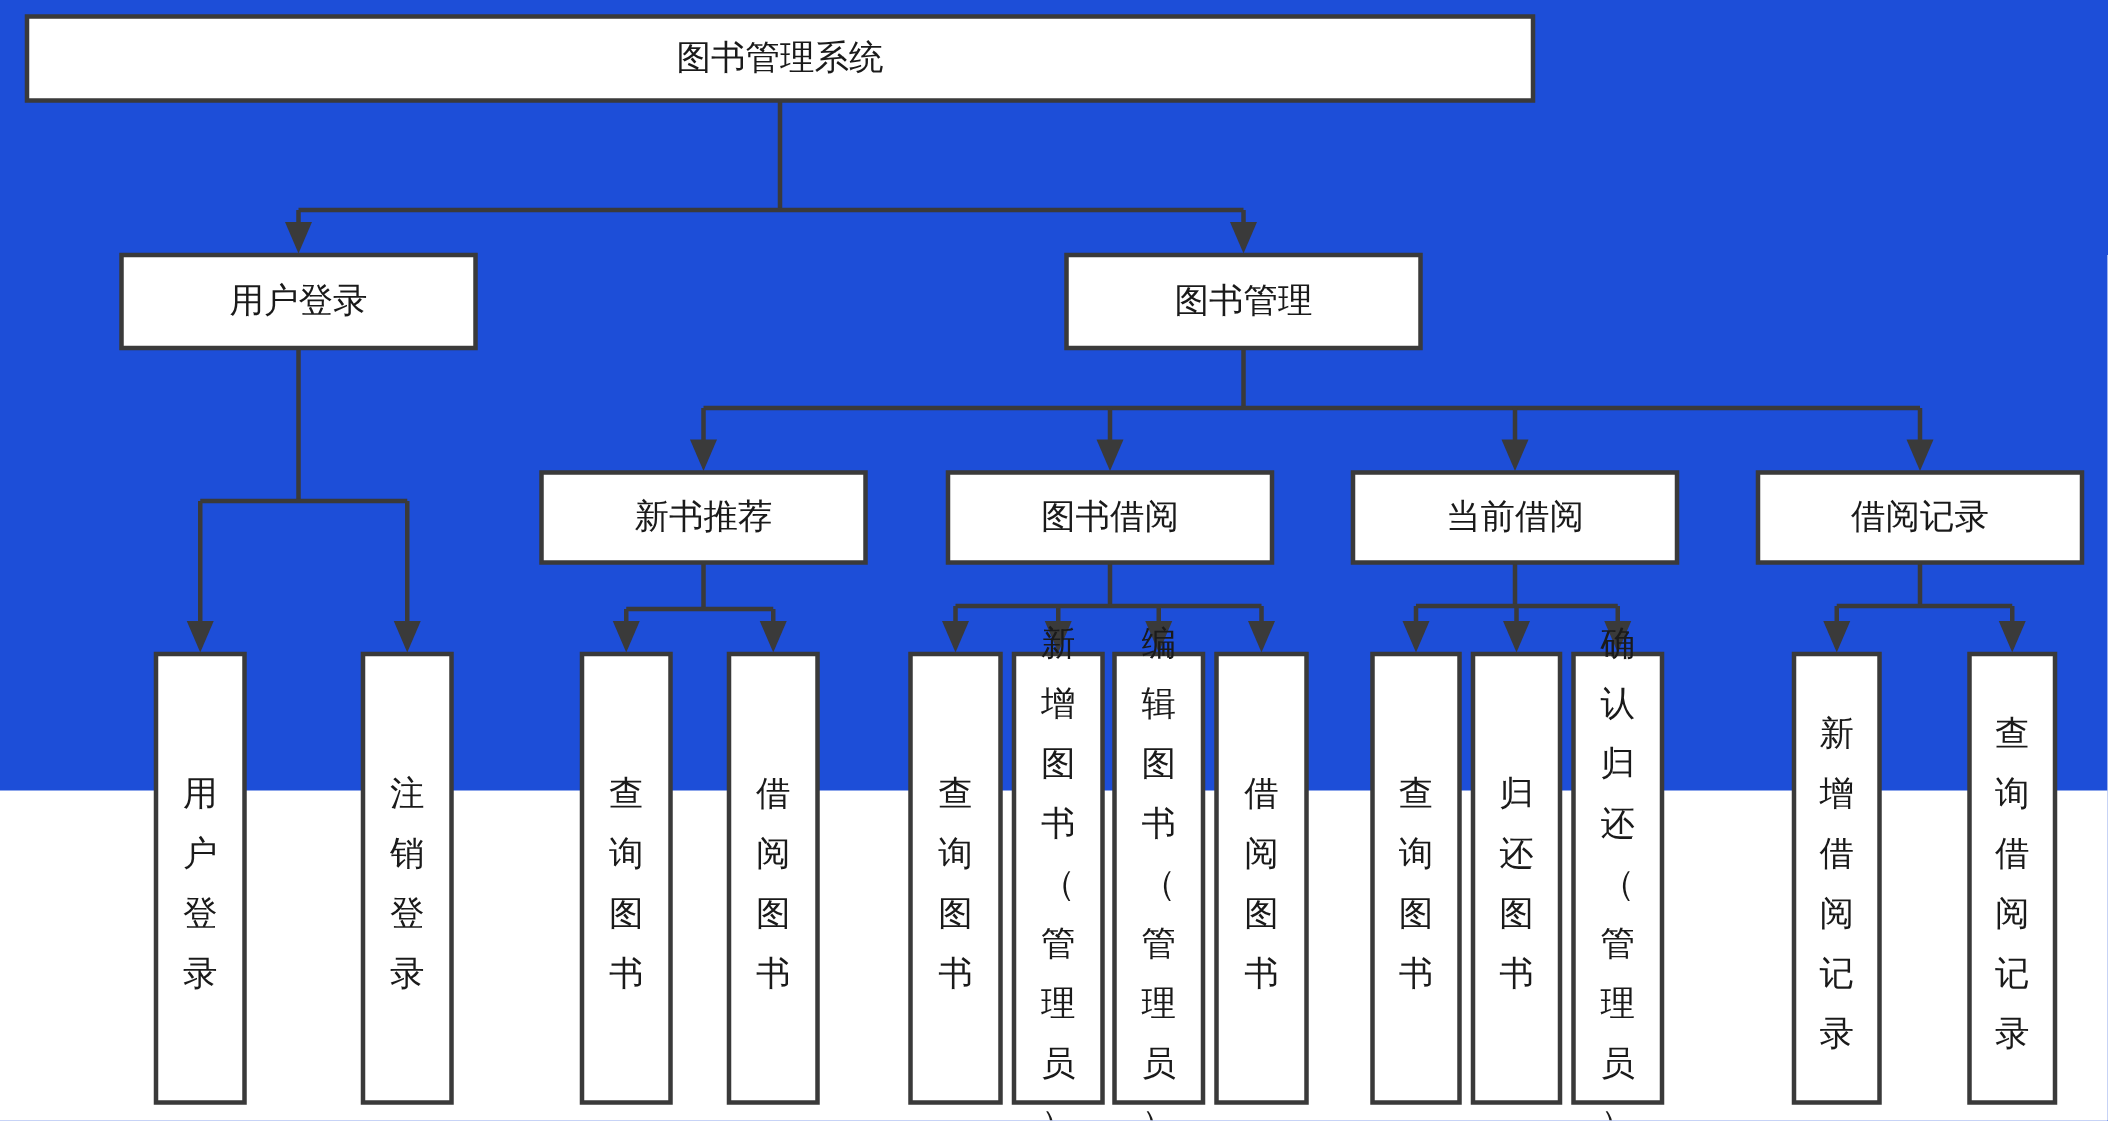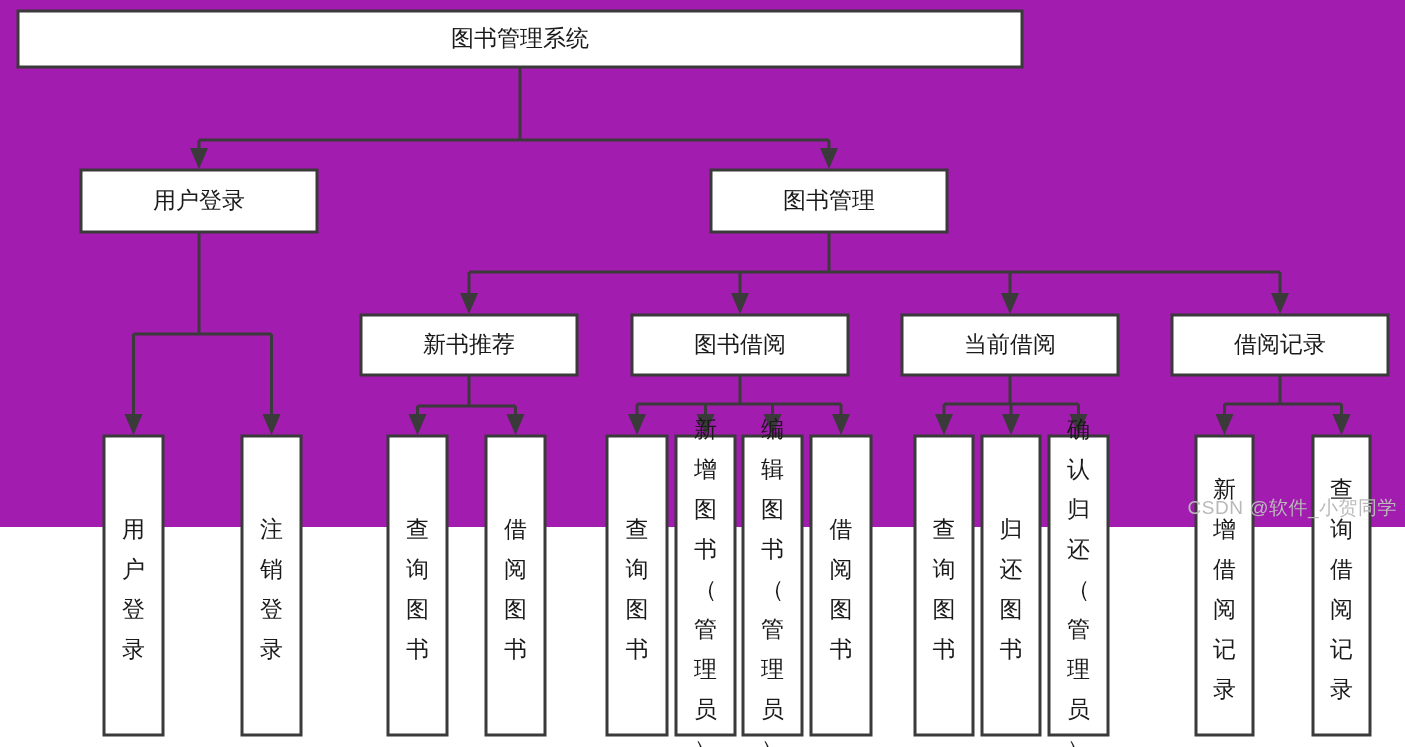--- a/index.html
+++ b/index.html
@@ -1,21 +1,21 @@
 <!DOCTYPE html>
 <html><head>
 <meta charset="utf-8">
 <style>
   html,body{margin:0;padding:0;background:#ffffff;}
   body{
     width:1405px;height:747px;
     font-family:"Liberation Sans","DejaVu Sans",sans-serif;
     overflow:hidden;
   }
-  #diagram-root{position:relative;width:1405px;height:527px;background:#a21caf;}
+  #diagram-root{position:relative;width:1405px;height:527px;background:#1d4ed8;}
   svg.flow{position:absolute;left:0;top:0;width:1405px;height:747px;}
   .nodebox{fill:#ffffff;stroke:#3a3a3a;stroke-width:3;}
   .edge{stroke:#3a3a3a;stroke-width:3;fill:none;stroke-linecap:butt;}
   .arrowhead{fill:#3a3a3a;stroke:none;}
   .node-label{
     font-family:"Liberation Sans","DejaVu Sans",sans-serif;
     fill:#1a1a1a;font-size:23px;
     text-anchor:middle;dominant-baseline:middle;
   }
   .node-label-v{
@@ -180,14 +180,13 @@
         <g>
           <rect class="nodebox" x="1196" y="436" width="57" height="299"></rect>
           <text class="node-label-v" x="1224.5" y="496.7"><tspan x="1224.5" dy="0">新</tspan><tspan x="1224.5" dy="40">增</tspan><tspan x="1224.5" dy="40">借</tspan><tspan x="1224.5" dy="40">阅</tspan><tspan x="1224.5" dy="40">记</tspan><tspan x="1224.5" dy="40">录</tspan></text>
         </g>
         <g>
           <rect class="nodebox" x="1313" y="436" width="57" height="299"></rect>
           <text class="node-label-v" x="1341.5" y="496.7"><tspan x="1341.5" dy="0">查</tspan><tspan x="1341.5" dy="40">询</tspan><tspan x="1341.5" dy="40">借</tspan><tspan x="1341.5" dy="40">阅</tspan><tspan x="1341.5" dy="40">记</tspan><tspan x="1341.5" dy="40">录</tspan></text>
         </g>
       </g>
   </svg>
-  <div class="watermark">CSDN @软件_小贺同学</div>
 </div>
 
 </body></html>

